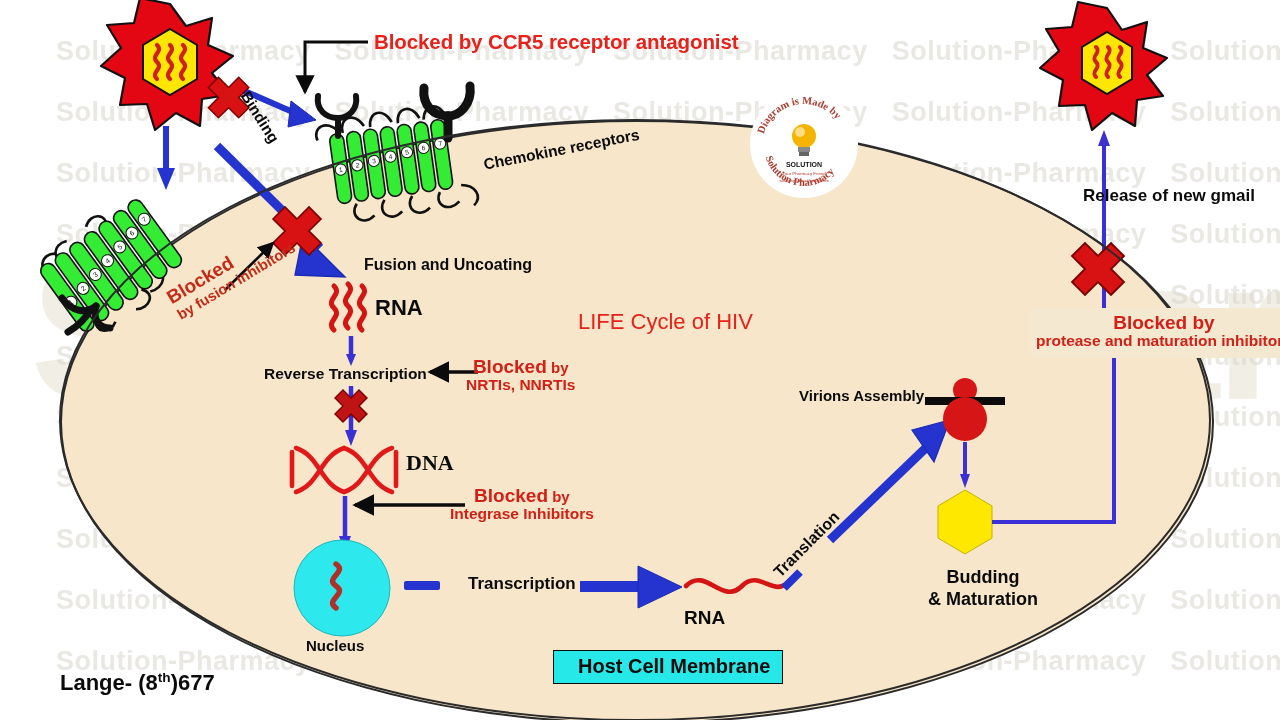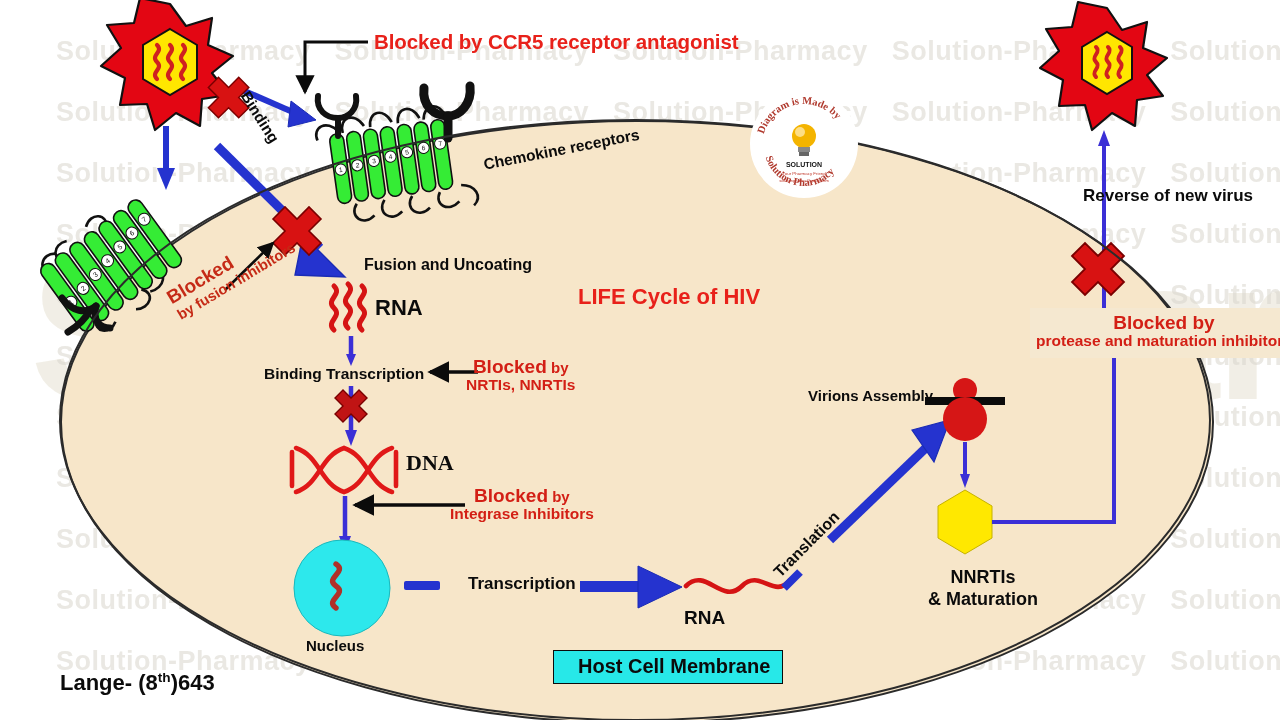--- a/index.html
+++ b/index.html
@@ -27,29 +27,29 @@
   .layer{position:absolute;left:0;top:0;width:1280px;height:720px;z-index:5;}
 
   
   .txt{position:absolute;white-space:nowrap;z-index:7;}
   .blk{color:#0b0b0b;font-weight:bold;}
 
   .t-ccr5{left:374px;top:30px;font-size:20.5px;color:#e8211a;font-weight:bold;letter-spacing:-.1px;}
   .t-binding{left:252px;top:88px;font-size:15.5px;transform:rotate(58deg);transform-origin:left top;}
   .t-chemokine{left:482px;top:156px;font-size:15.5px;transform:rotate(-11deg);transform-origin:left top;}
   .t-fusion{left:364px;top:256px;font-size:16px;text-align:right;}
-  .t-life{left:578px;top:284px;font-size:22px;color:#e8211a;font-weight:bold;text-align:center;}
+  .t-life{left:578px;top:309px;font-size:22px;color:#e8211a;font-weight:normal;text-align:center;}
   .t-rna1{left:375px;top:295px;font-size:22px;}
   .t-revtr{left:264px;top:365px;font-size:15.5px;}
   .t-dna{left:406px;top:450px;font-size:22px;font-family:Liberation Serif, serif;}
   .t-nucleus{left:306px;top:637px;font-size:15px;}
   .t-transcription{left:448px;top:574px;font-size:17px;margin-left:20px;}
   .t-rna2{left:684px;top:607px;font-size:19px;}
   .t-translation{left:783px;top:563px;font-size:16px;transform:rotate(-45deg);transform-origin:left bottom;}
-  .t-virions{left:799px;top:387px;font-size:15px;margin-left:9px;}
+  .t-virions{left:799px;top:387px;font-size:15px;}
   .t-budding{left:923px;top:566px;font-size:18px;line-height:22px;text-align:center;white-space:normal;width:120px;}
   .t-release{left:1083px;top:186px;font-size:17px;}
   .t-lange{left:60px;top:670px;font-size:22px;}
 
   .blocked-grp{position:absolute;z-index:8;text-align:center;white-space:nowrap;}
   .blocked-grp .l1{color:#d31f15;font-weight:bold;font-size:19px;}
   .blocked-grp .l1 .small{font-size:15px;}
   .blocked-grp .l2{color:#d31f15;font-weight:bold;font-size:15.5px;margin-top:-2px;}
 
   .bg-nrti{left:466px;top:356px;}
@@ -360,35 +360,35 @@
     <text x="56" y="87" font-size="4.4" text-anchor="middle" fill="#c0392b" font-family="Liberation Sans, sans-serif">Your Pharmacy Friend</text>
     <text x="56" y="94" font-size="4" text-anchor="middle" fill="#c0392b" font-family="Liberation Sans, sans-serif">solutionpharma@gmail.com</text>
   </svg>
 
   <div class="txt t-ccr5">Blocked by CCR5 receptor antagonist</div>
   <div class="txt t-binding blk">Binding</div>
   <div class="txt t-chemokine blk">Chemokine receptors</div>
   <div class="txt t-fusion blk">Fusion and Uncoating</div>
   <div class="txt t-life">LIFE Cycle of HIV</div>
   <div class="txt t-rna1 blk">RNA</div>
-  <div class="txt t-revtr blk">Binding Transcription</div>
+  <div class="txt t-revtr blk">Reverse Transcription</div>
   <div class="txt t-dna blk">DNA</div>
   <div class="txt t-nucleus blk">Nucleus</div>
   <div class="txt t-transcription blk">Transcription</div>
   <div class="txt t-rna2 blk">RNA</div>
   <div class="txt t-translation blk">Translation</div>
   <div class="txt t-virions blk">Virions Assembly</div>
   <div class="txt t-budding blk">
-    <span>NNRTIs</span><br>
+    <span>Budding</span><br>
     <span>&amp; Maturation</span>
   </div>
-  <div class="txt t-release blk">Reverse of new virus</div>
+  <div class="txt t-release blk">Release of new gmail</div>
 
   <div class="txt t-lange blk">
-    <span>Lange- (8</span><sup>th</sup><span>)643</span>
+    <span>Lange- (8</span><sup>th</sup><span>)677</span>
   </div>
 
   <div class="txt t-fusinh">
     <div>Blocked</div>
     <div class="l2">by fusion inhibitors</div>
   </div>
 
   <div class="blocked-grp bg-nrti">
     <div class="l1"><span>Blocked</span><span class="small"> by</span></div>
     <div class="l2">NRTIs, NNRTIs</div>

